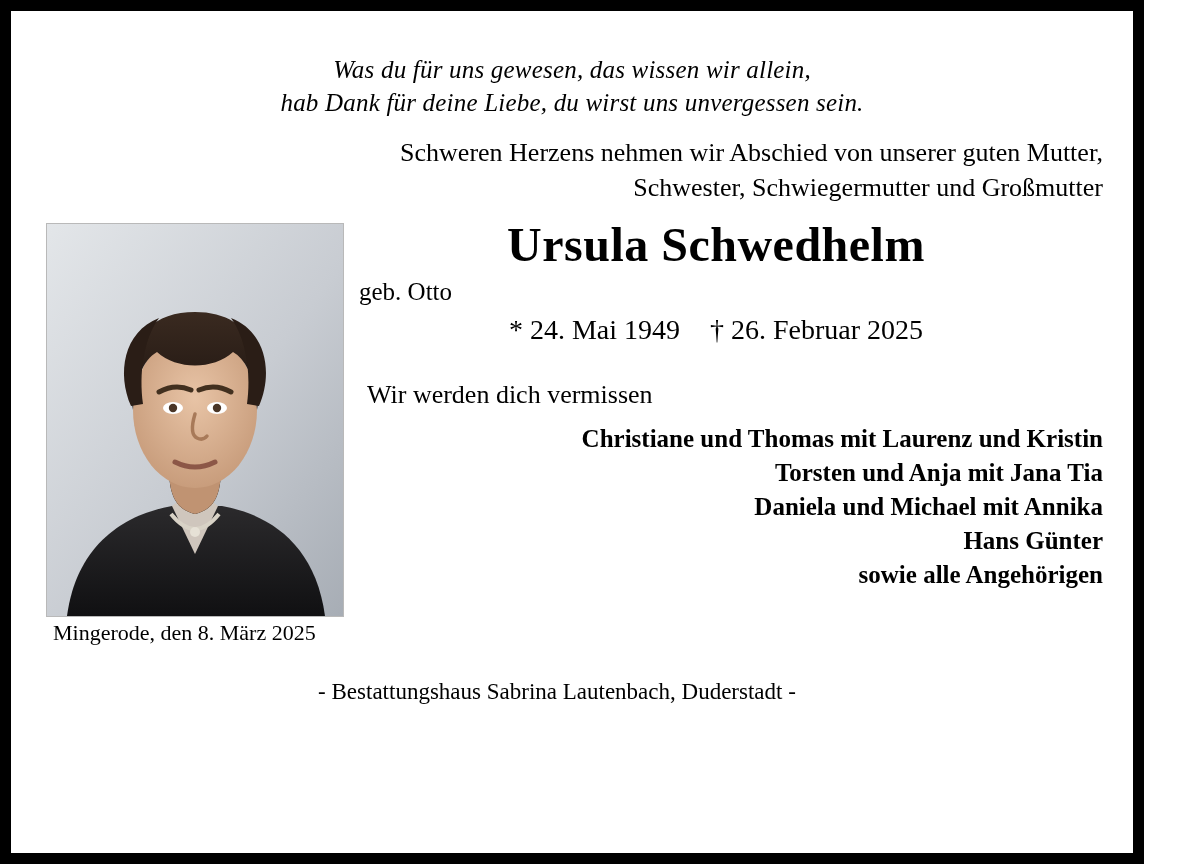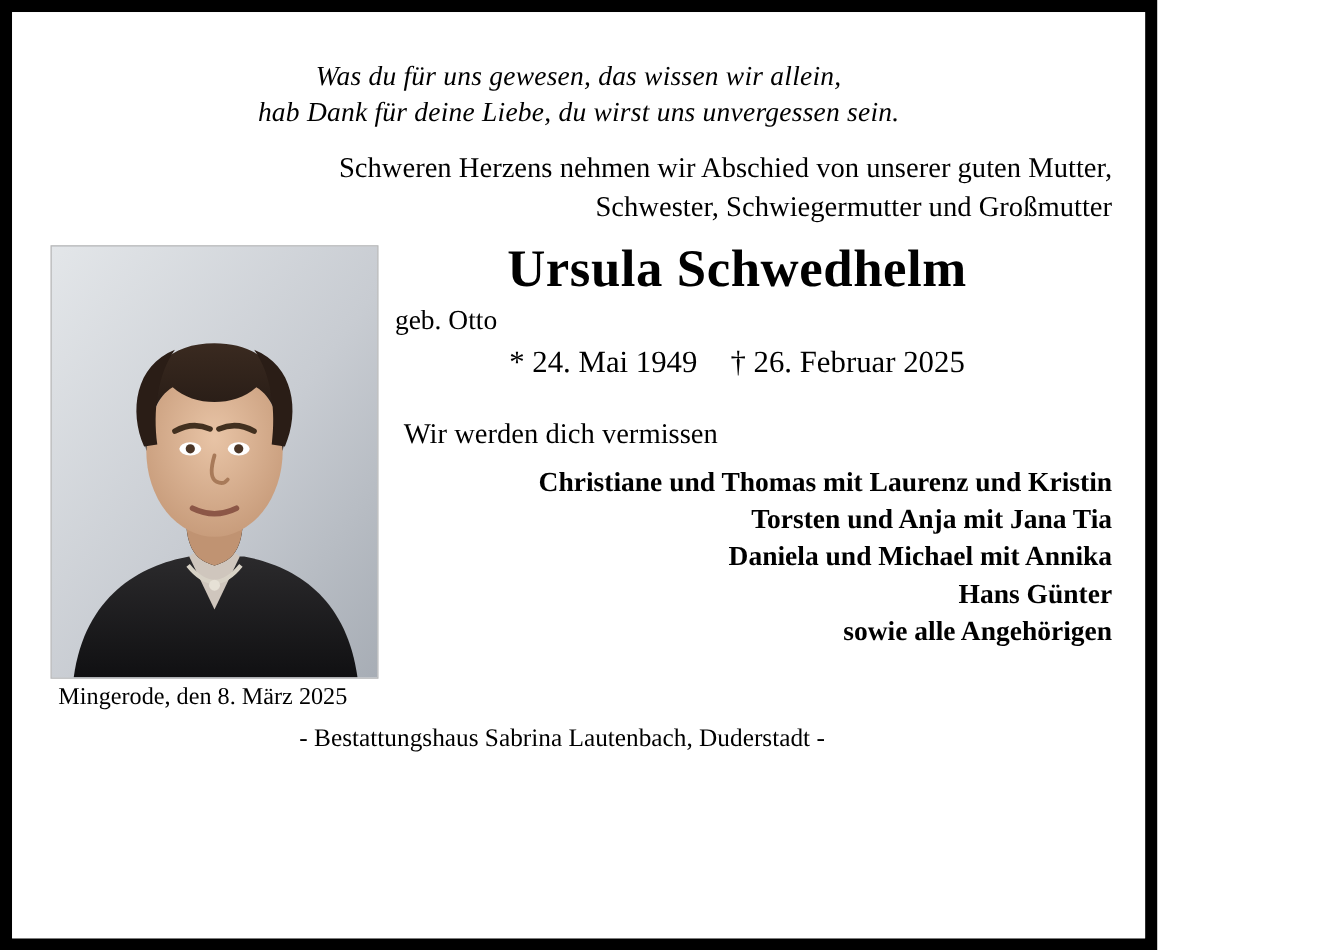--- a/index.html
+++ b/index.html
@@ -11,23 +11,23 @@
     width: 1200px;
     height: 864px;
     font-family: "Liberation Serif", serif;
     color: #000000;
     overflow: hidden;
   }
 
   .obituary-card {
     position: relative;
     box-sizing: border-box;
-    width: 1052px;
+    width: 1144px;
     height: 864px;
-    background: #e5e5e5;
+    background: #ec4899;
     border: 11px solid #000000;
     padding: 0;
   }
 
   .inner {
     position: relative;
     box-sizing: border-box;
     width: 100%;
     height: 100%;
     background: #ffffff;
@@ -138,21 +138,21 @@
     font-size: 26px;
     line-height: 1.32;
     margin: 26px 0 0 12px;
   }
   .ceremony .line {
     display: block;
   }
   .funeral-home {
     text-align: center;
     font-size: 23px;
-    margin-top: 12px;
+    margin-top: 33px;
     padding-right: 30px;
   }
 </style>
 </head>
 <body>
 
 <div class="obituary-card">
   <div class="inner">
 
     <div class="verse">

